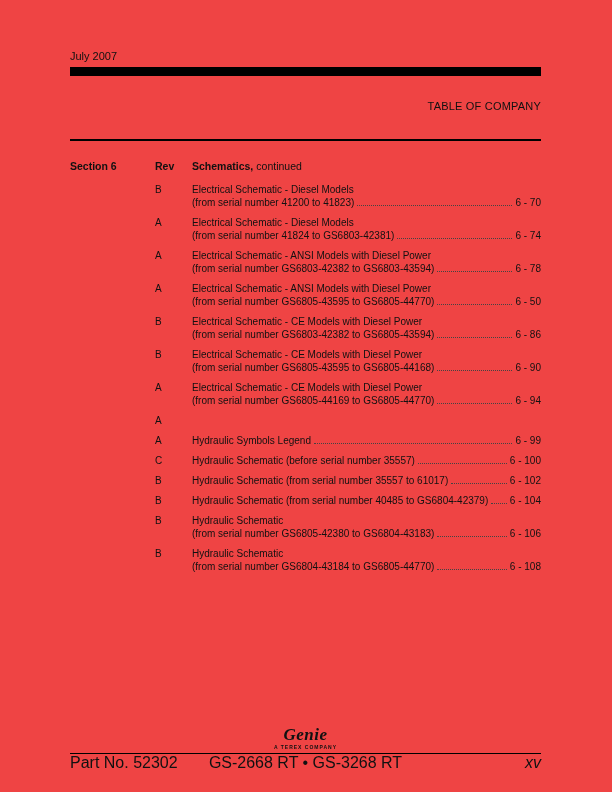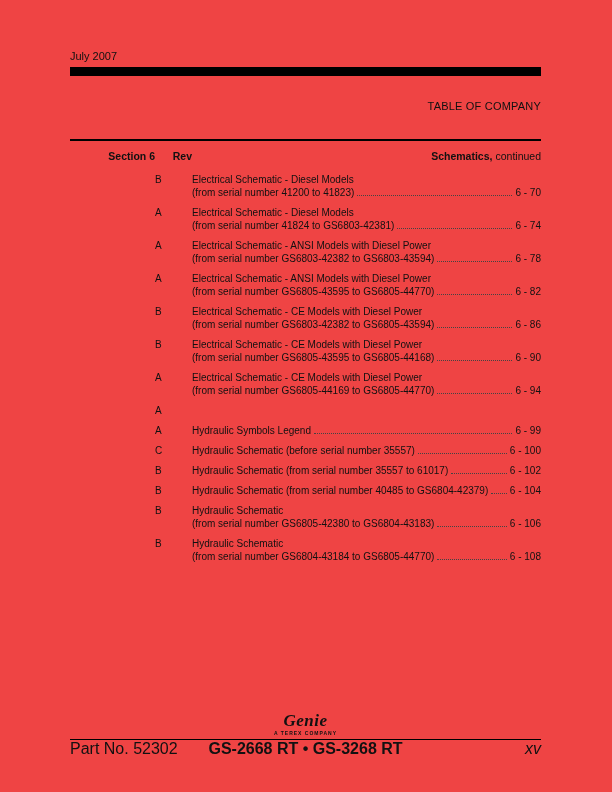--- a/index.html
+++ b/index.html
@@ -17,35 +17,35 @@
     color: #111111;
     box-sizing: border-box;
     padding: 50px 71px 0 70px;
     overflow: hidden;
   }
   .header-date { font-size: 11px; }
   .header-bar { height: 9px; background: #000000; margin-top: 5px; }
   .page-title { font-size: 11px; text-align: right; margin-top: 24px; letter-spacing: 0.2px; }
   .toc-rule { height: 2px; background: #000000; margin-top: 27px; }
   .toc-grid { display: grid; grid-template-columns: 85px 37px 1fr; }
-  .toc-header { margin-top: 9px; font-size: 10.5px; line-height: 13px; text-align: right; }
+  .toc-header { margin-top: 19px; font-size: 10.5px; line-height: 13px; }
   .bold { font-weight: bold; }
   .group-rest { margin-left: 3px; font-weight: normal; }
   #toc-entries { margin-top: 10px; font-size: 10px; }
   .toc-row { margin-bottom: 7px; line-height: 13px; }
   .entry-lastline { display: flex; }
   .entry-text { white-space: nowrap; }
   .leader {
     flex: 1 1 auto;
     border-bottom: 1.5px dotted #444444;
     margin: 0 3px 3px 3px;
     min-width: 10px;
   }
   .entry-page { white-space: nowrap; }
-  .footer { position: absolute; left: 70px; right: 71px; bottom: 34px; }
+  .footer { position: absolute; left: 70px; right: 71px; bottom: 20px; }
   .logo { text-align: center; margin-bottom: 3px; }
   .logo-text {
     font-family: "Liberation Serif", "DejaVu Serif", serif;
     font-style: italic;
     font-weight: bold;
     font-size: 17px;
     line-height: 1;
     letter-spacing: 0.5px;
   }
   .logo-sub {
@@ -56,21 +56,21 @@
   }
   .footer-rule { height: 1px; background: #000000; margin-top: 3px; }
   .footer-row {
     display: grid;
     grid-template-columns: 1fr auto 1fr;
     align-items: baseline;
     margin-top: 0;
     font-size: 16px;
   }
   .footer-left { justify-self: start; }
-  .footer-center { justify-self: center; font-weight: bold; }
+  .footer-center { justify-self: center; }
   .footer-right { justify-self: end; font-style: italic; }
 </style>
 </head>
 <body>
 
 <div class="page">
 
   <div class="header-date">July 2007</div>
   <div class="header-bar"></div>
   <div class="page-title">TABLE OF COMPANY</div>
@@ -123,21 +123,21 @@
         </div>
       </div>
       <div class="toc-row toc-grid">
         <div class="col-section"></div>
         <div class="col-rev">A</div>
         <div class="col-content">
           <div class="entry-line">Electrical Schematic - ANSI Models with Diesel Power</div>
           <div class="entry-line entry-lastline">
             <span class="entry-text">(from serial number GS6805-43595 to GS6805-44770)</span>
             <span class="leader"></span>
-            <span class="entry-page">6 - 82</span>
+            <span class="entry-page">6 - 50</span>
           </div>
         </div>
       </div>
       <div class="toc-row toc-grid">
         <div class="col-section"></div>
         <div class="col-rev">B</div>
         <div class="col-content">
           <div class="entry-line">Electrical Schematic - CE Models with Diesel Power</div>
           <div class="entry-line entry-lastline">
             <span class="entry-text">(from serial number GS6803-42382 to GS6805-43594)</span>

